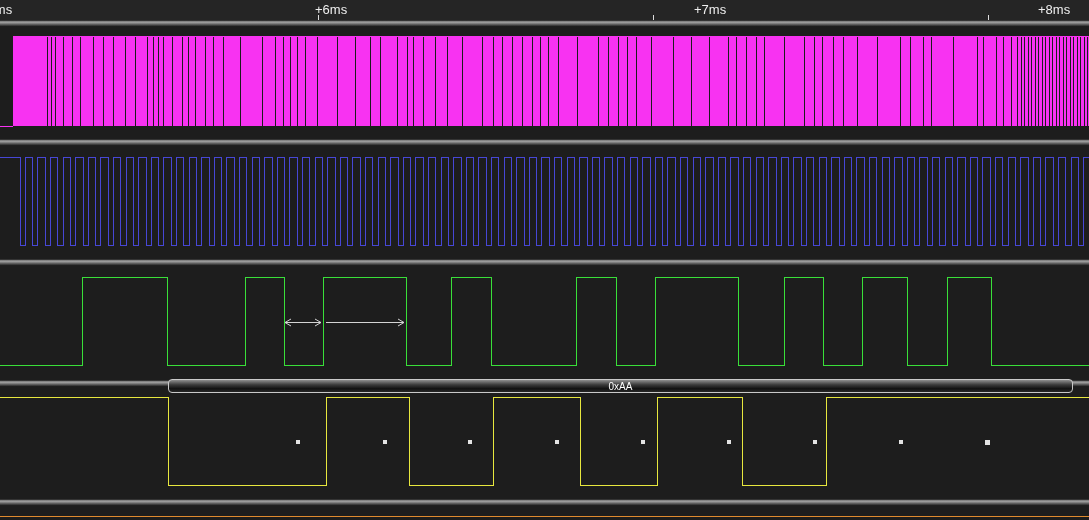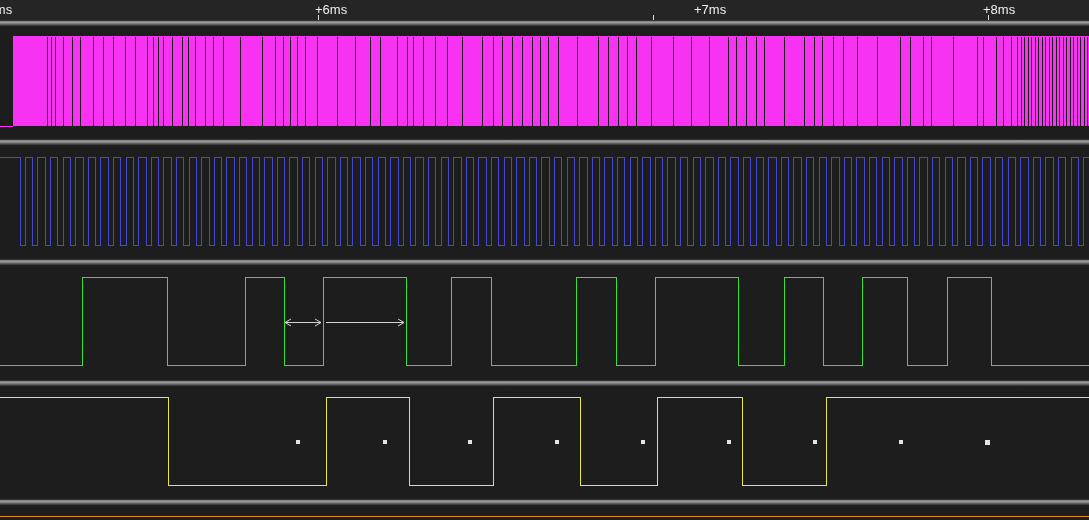--- a/index.html
+++ b/index.html
@@ -35,21 +35,21 @@
 </style>
 </head>
 <body>
 
 <div class="screen">
 
   <div class="ruler">
     <span class="ruler-label" style="left: -20px;">+5ms</span>
     <span class="ruler-label" style="left: 315px;">+6ms</span>
     <span class="ruler-label" style="left: 650px; margin-left: 44px;">+7ms</span>
-    <span class="ruler-label" style="left: 983px;">+8ms</span>
+    <span class="ruler-label" style="left: 1038px;">+8ms</span>
 
     <div class="ruler-tick" style="left: 318px;"></div>
     <div class="ruler-tick" style="left: 653px;"></div>
     <div class="ruler-tick" style="left: 988px;"></div>
   </div>
 
   <div class="ridge" style="top: 20px;"></div>
   <div class="ridge" style="top: 139px;"></div>
   <div class="ridge" style="top: 259px;"></div>
   <div class="ridge" style="top: 380px;"></div>
@@ -189,14 +189,17 @@
       </g>
     <g id="g-arrows" shape-rendering="auto">
         <line x1="285" y1="322.5" x2="321" y2="322.5" stroke="#d4d4d4" stroke-width="1"></line>
         <path d="M315,319 L321,322.5 L315,326" stroke="#d4d4d4" fill="none" stroke-width="1"></path>
         <path d="M291,319 L285,322.5 L291,326" stroke="#d4d4d4" fill="none" stroke-width="1"></path>
         <line x1="326" y1="322.5" x2="404" y2="322.5" stroke="#d4d4d4" stroke-width="1"></line>
         <path d="M398,319 L404,322.5 L398,326" stroke="#d4d4d4" fill="none" stroke-width="1"></path>
       </g>
   </svg>
 
+  <div class="annotation-bar" style="left: 168px; top: 379px; width: 905px; height: 14px;">
+    <span>0xAA</span>
+  </div>
 
 </div>
 
 </body></html>

